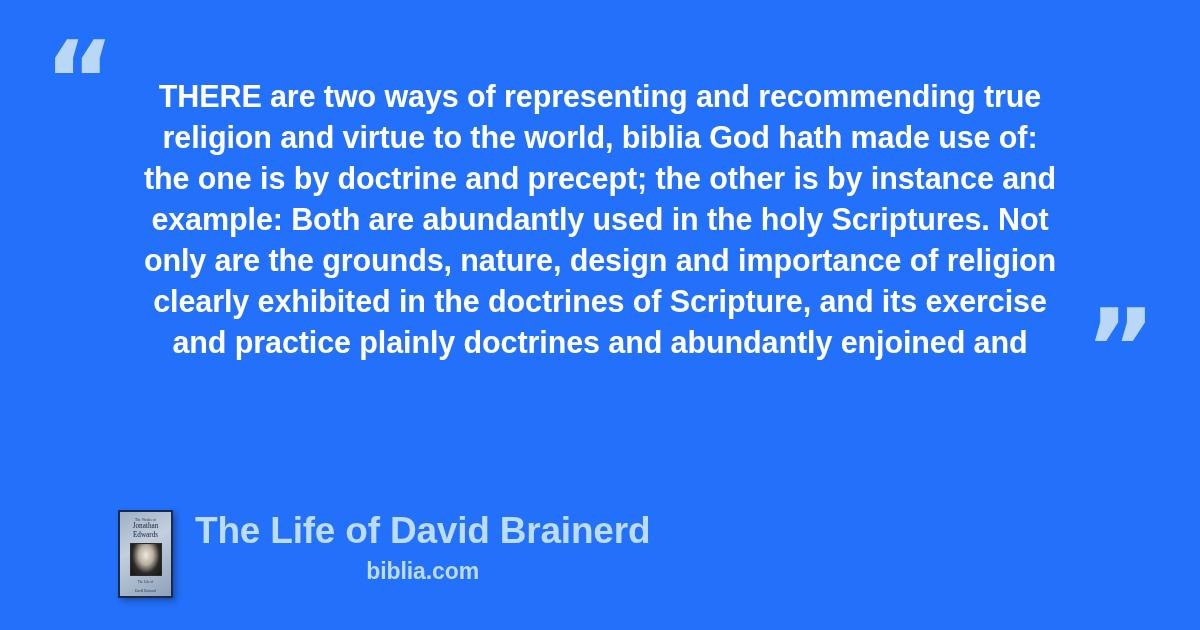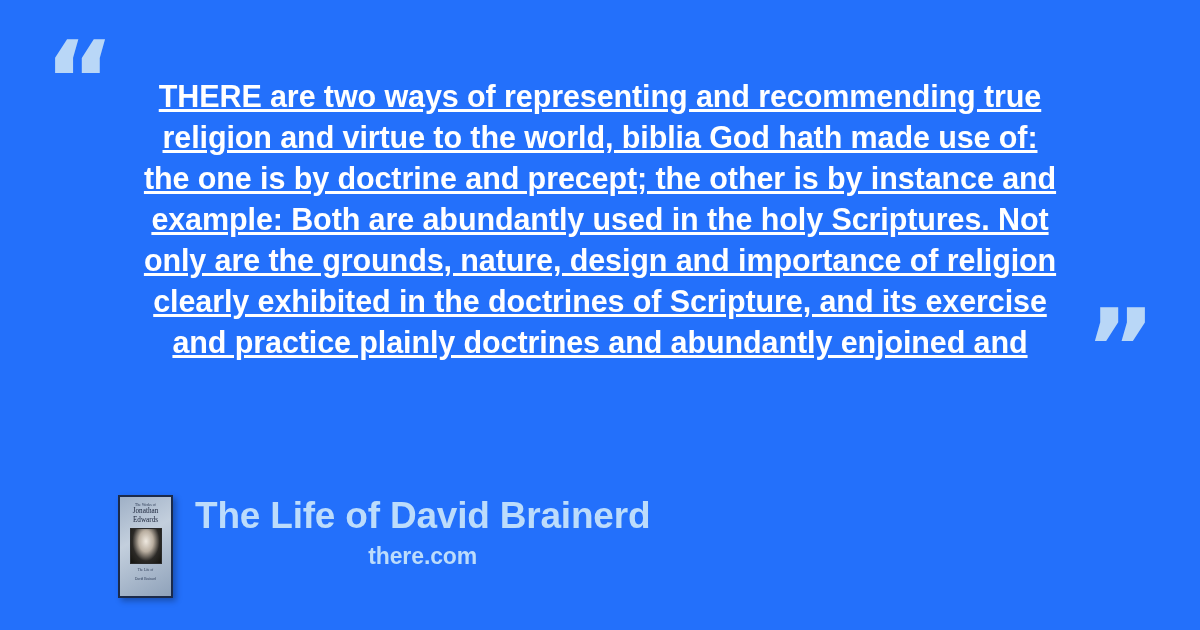--- a/index.html
+++ b/index.html
@@ -51,36 +51,35 @@
     text-align: center;
     color: #ffffff;
     font-weight: 700;
     font-size: 30.5px;
     line-height: 41px;
     letter-spacing: -0.1px;
   }
   .quote-line {
     display: block;
     white-space: nowrap;
-    text-decoration: underline;
   }
 
   
   .footer {
     position: absolute;
     left: 118px;
     bottom: 32px;
     display: flex;
     align-items: flex-start;
   }
 
   .book-cover {
     position: relative;
     width: 55px;
-    height: 103px;
+    height: 88px;
     background: linear-gradient(150deg, #9fb0c6 0%, #c3cfdd 40%, #8fa2ba 100%);
     border: 2px solid #1b2a4a;
     box-sizing: border-box;
     box-shadow: 3px 3px 6px rgba(0, 0, 0, 0.30);
     flex: 0 0 auto;
     overflow: hidden;
   }
   .bc-inner {
     position: absolute;
     inset: 2px;
@@ -173,18 +172,18 @@
         <div class="bc-line-big">Jonathan</div>
         <div class="bc-line-big">Edwards</div>
         <div class="bc-portrait"></div>
         <div class="bc-foot">The Life of</div>
         <div class="bc-foot">David Brainerd</div>
       </div>
     </div>
 
     <div class="footer-text">
       <div class="book-title">The Life of David Brainerd</div>
-      <div class="site-name">there.com</div>
+      <div class="site-name">biblia.com</div>
     </div>
 
   </div>
 
 </div>
 
 </body></html>

